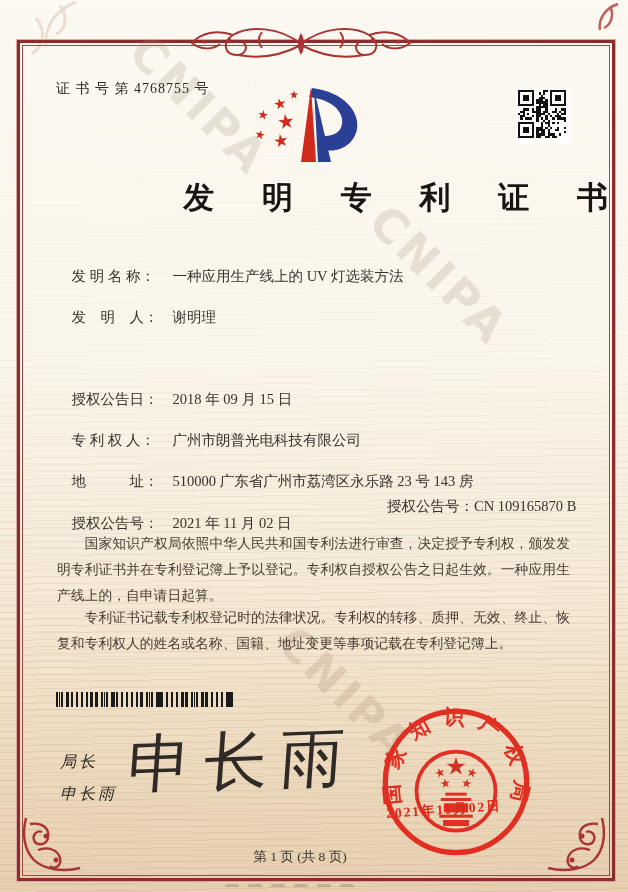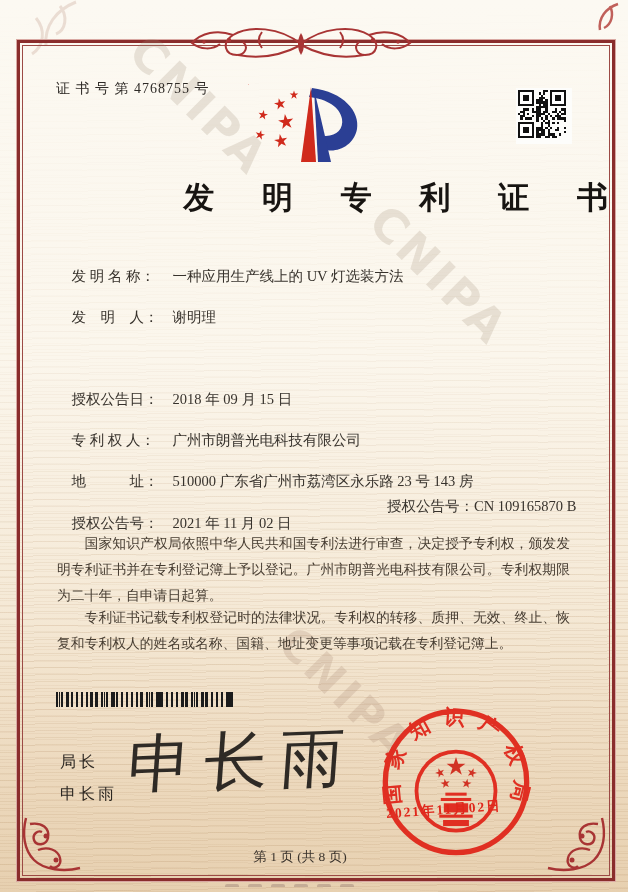--- a/index.html
+++ b/index.html
@@ -28,21 +28,21 @@
   .frow .lab{display:inline-block;min-width:101px;}
   #grantrow .lab2{display:inline-block;min-width:101px;}
   #grantright{position:absolute;left:330px;top:0;white-space:pre;}
   .para{position:absolute;left:57px;width:513px;font-size:13.8px;line-height:1.88;
         color:#463c31;text-align:justify;text-indent:2em;}
   #barcode{position:absolute;left:56px;top:692px;width:177px;height:15px;
     background:
       repeating-linear-gradient(90deg,#1b1b1b 0 2px,rgba(0,0,0,0) 2px 5px),
       repeating-linear-gradient(90deg,rgba(0,0,0,0) 0 3px,#1b1b1b 3px 4px,rgba(0,0,0,0) 4px 9px),
       repeating-linear-gradient(90deg,rgba(0,0,0,0) 0 11px,#1b1b1b 11px 13px,rgba(0,0,0,0) 13px 23px);}
-  #sigblock{position:absolute;left:60px;top:746px;font-size:16px;color:#2c2722;letter-spacing:3px;line-height:2.0;}
+  #sigblock{position:absolute;left:60px;top:746px;font-size:16px;color:#2c2722;letter-spacing:3px;line-height:2.0;font-style:italic;}
   #autograph{position:absolute;left:128px;top:718px;font-size:64px;color:#1f1c19;
              transform:rotate(-2deg) skewX(-6deg);letter-spacing:12px;opacity:.92;
              font-family:"DejaVu Serif",serif;}
   #seal{position:absolute;left:380px;top:706px;width:152px;height:152px;opacity:.95;}
   #sealdate{position:absolute;left:386px;top:801px;font-size:13.5px;font-weight:bold;color:#e0271b;
             letter-spacing:2px;transform:rotate(-4deg);white-space:pre;}
   #footer{position:absolute;left:0;top:848px;width:600px;text-align:center;font-size:13.5px;color:#3a332c;}
   .orn{position:absolute;pointer-events:none;}
   #cutoff{position:absolute;left:225px;top:884px;width:190px;height:8px;overflow:hidden;
           display:flex;gap:9px;opacity:.45;filter:blur(.4px);}
@@ -259,21 +259,21 @@
     <span class="lab">专 利 权 人：</span><span>广州市朗普光电科技有限公司</span>
   </div>
   <div class="frow" style="top:455px">
     <span class="lab">地　　　址：</span><span>510000 广东省广州市荔湾区永乐路 23 号 143 房</span>
   </div>
   <div class="frow" id="grantrow" style="top:497px">
     <span class="lab2">授权公告号：</span><span>2021 年 11 月 02 日</span>
     <span id="grantright"><span>授权公告号：</span><span>CN 109165870 B</span></span>
   </div>
 
-  <div class="para" style="top:531px">国家知识产权局依照中华人民共和国专利法进行审查，决定授予专利权，颁发发明专利证书并在专利登记簿上予以登记。广州市朗普光电科技有限公司。专利权期限为二十年，自申请日起算。</div>
+  <div class="para" style="top:531px">国家知识产权局依照中华人民共和国专利法进行审查，决定授予专利权，颁发发明专利证书并在专利登记簿上予以登记。专利权自授权公告之日起生效。一种应用生产线上的，自申请日起算。</div>
   <div class="para" style="top:605px">专利证书记载专利权登记时的法律状况。专利权的转移、质押、无效、终止、恢复和专利权人的姓名或名称、国籍、地址变更等事项记载在专利登记簿上。</div>
 
   <div id="barcode"></div>
 
   <div id="sigblock">
     <div>局长</div>
     <div>申长雨</div>
   </div>
   <div id="autograph">申长雨</div>
 

